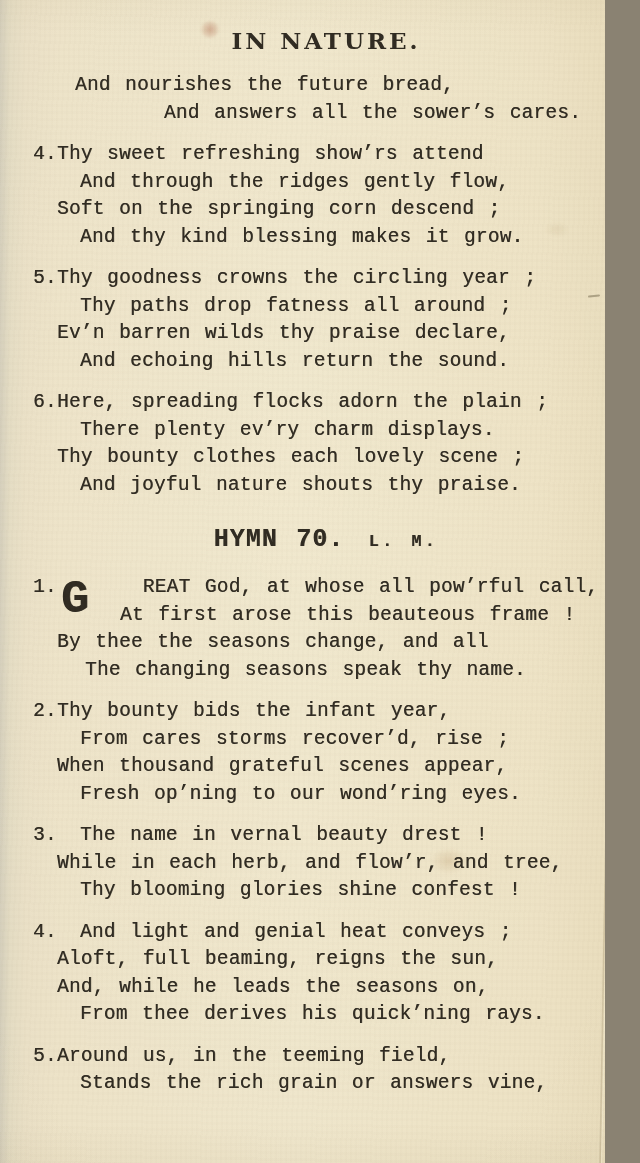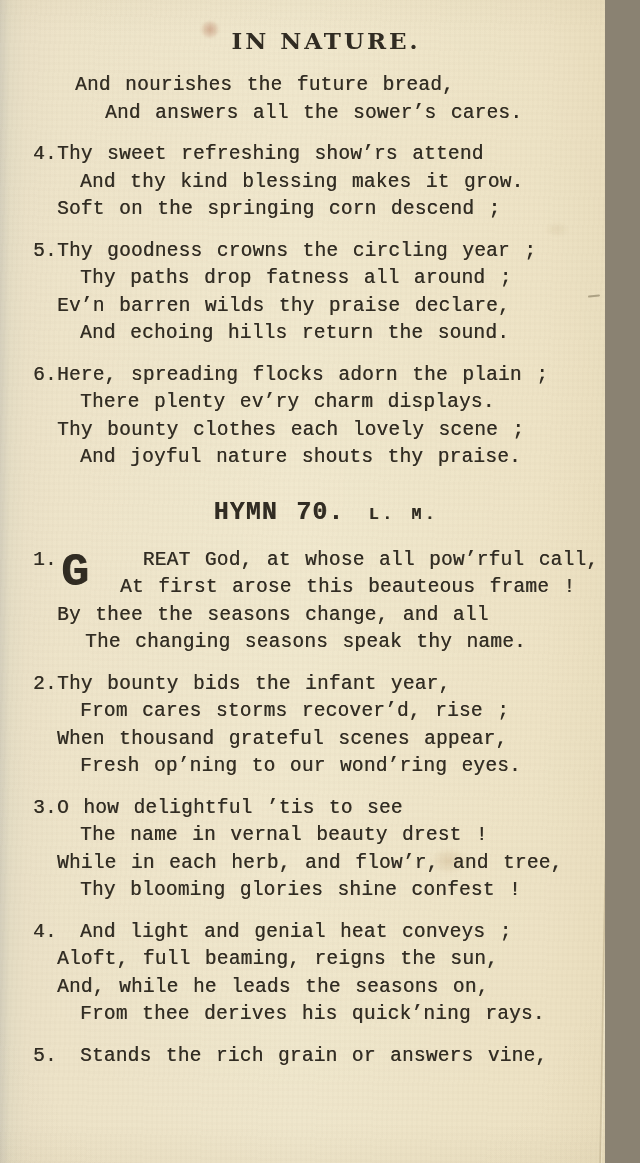--- a/index.html
+++ b/index.html
@@ -62,21 +62,21 @@
     position:absolute; top:72px; left:0; width:640px;
     font-size:19.5px; line-height:27.5px; letter-spacing:0.2px; word-spacing:2.5px;
     text-shadow: 0.4px 0 0 rgba(46,41,32,0.72);
     font-family: Liberation Mono, monospace;
   }
   .stanza { position:relative; padding-left:57px; margin-bottom:14px; }
   .stanza .vnum { position:absolute; left:33px; top:0; }
   .line { white-space:nowrap; }
   .line.even { padding-left:23px; }
   .continued { padding-left:75px; }
-  .continued .line.even { padding-left:30px; }
+  .continued .line.even { padding-left:30px;text-align:center; }
 
   .hymn-heading {
     margin:0; margin-top:26px; margin-bottom:17px;
     width:652px; text-align:center; line-height:30px;
     font-size:25px; font-weight:bold; letter-spacing:1px;
     text-shadow: 0.4px 0 0 rgba(46,41,32,0.72);
   }
   .hymn-heading .meter { font-size:16.5px; letter-spacing:3.5px; margin-left:6px; }
 
   .hymn-first .initial {
@@ -108,22 +108,23 @@
   <div class="text-block">
 
     <section class="stanza continued">
       <div class="line">And nourishes the future bread,</div>
       <div class="line even">And answers all the sower’s cares.</div>
     </section>
 
     <section class="stanza">
       <span class="vnum">4.</span>
       <div class="line">Thy sweet refreshing show’rs attend</div>
+      <div class="line even">And through the ridges gently flow,</div>
+      <div class="line">Soft on the springing corn descend ;</div>
       <div class="line even">And thy kind blessing makes it grow.</div>
-      <div class="line">Soft on the springing corn descend ;</div>
     </section>
 
     <section class="stanza">
       <span class="vnum">5.</span>
       <div class="line">Thy goodness crowns the circling year ;</div>
       <div class="line even">Thy paths drop fatness all around ;</div>
       <div class="line">Ev’n barren wilds thy praise declare,</div>
       <div class="line even">And echoing hills return the sound.</div>
     </section>
 
@@ -152,35 +153,35 @@
     <section class="stanza">
       <span class="vnum">2.</span>
       <div class="line">Thy bounty bids the infant year,</div>
       <div class="line even">From cares storms recover’d, rise ;</div>
       <div class="line">When thousand grateful scenes appear,</div>
       <div class="line even">Fresh op’ning to our wond’ring eyes.</div>
     </section>
 
     <section class="stanza">
       <span class="vnum">3.</span>
-      <div class="line">O how delightful ’tis to see</div>
       <div class="line even">The name in vernal beauty drest !</div>
       <div class="line">While in each herb, and flow’r, and tree,</div>
       <div class="line even">Thy blooming glories shine confest !</div>
     </section>
 
     <section class="stanza">
       <span class="vnum">4.</span>
       <div class="line even">And light and genial heat conveys ;</div>
       <div class="line">Aloft, full beaming, reigns the sun,</div>
       <div class="line">And, while he leads the seasons on,</div>
       <div class="line even">From thee derives his quick’ning rays.</div>
     </section>
 
     <section class="stanza">
       <span class="vnum">5.</span>
+      <div class="line">Around us, in the teeming field,</div>
       <div class="line even">Stands the rich grain or answers vine,</div>
     </section>
 
   </div>
 
   <div class="texture"></div>
 </div>
 
 </body></html>

